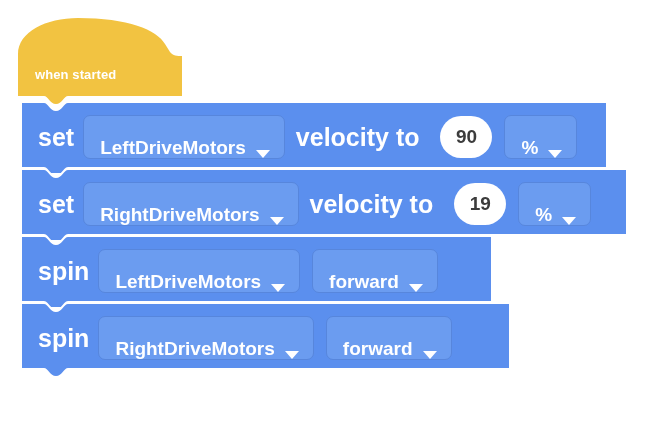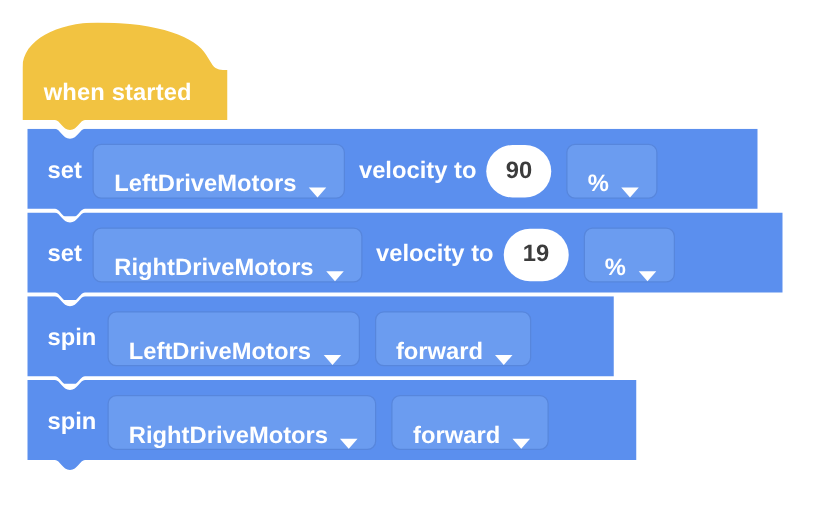--- a/index.html
+++ b/index.html
@@ -42,21 +42,21 @@
     position: absolute;
     left: 0;
     top: 0;
     display: block;
   }
   .hat-label {
     position: absolute;
     left: 17px;
     top: 46px;
     color: #ffffff;
-    font-size: 19px;
+    font-size: 13px;
     font-weight: 700;
     letter-spacing: 0.1px;
     white-space: nowrap;
     line-height: 22px;
   }
 
   
   .cmd-row {
     position: relative;
     margin-top: -1px;
@@ -71,28 +71,28 @@
     position: relative;
     display: flex;
     align-items: center;
     height: 68px;
     padding-left: 14px;
     box-sizing: border-box;
   }
 
   .kw {
     color: #ffffff;
-    font-size: 19px;
+    font-size: 25px;
     font-weight: 700;
     white-space: nowrap;
     line-height: 20px;
     padding: 0 9px 0 6px;
   }
   .kw.mid {
-    padding: 0 8px 0 11px;
+    padding: 0 21px 0 11px;
   }
 
   
   .dropdown-field {
     display: inline-flex;
     align-items: flex-end;
     gap: 10px;
     height: 44px;
     padding: 0 14px 0 16px;
     box-sizing: border-box;

